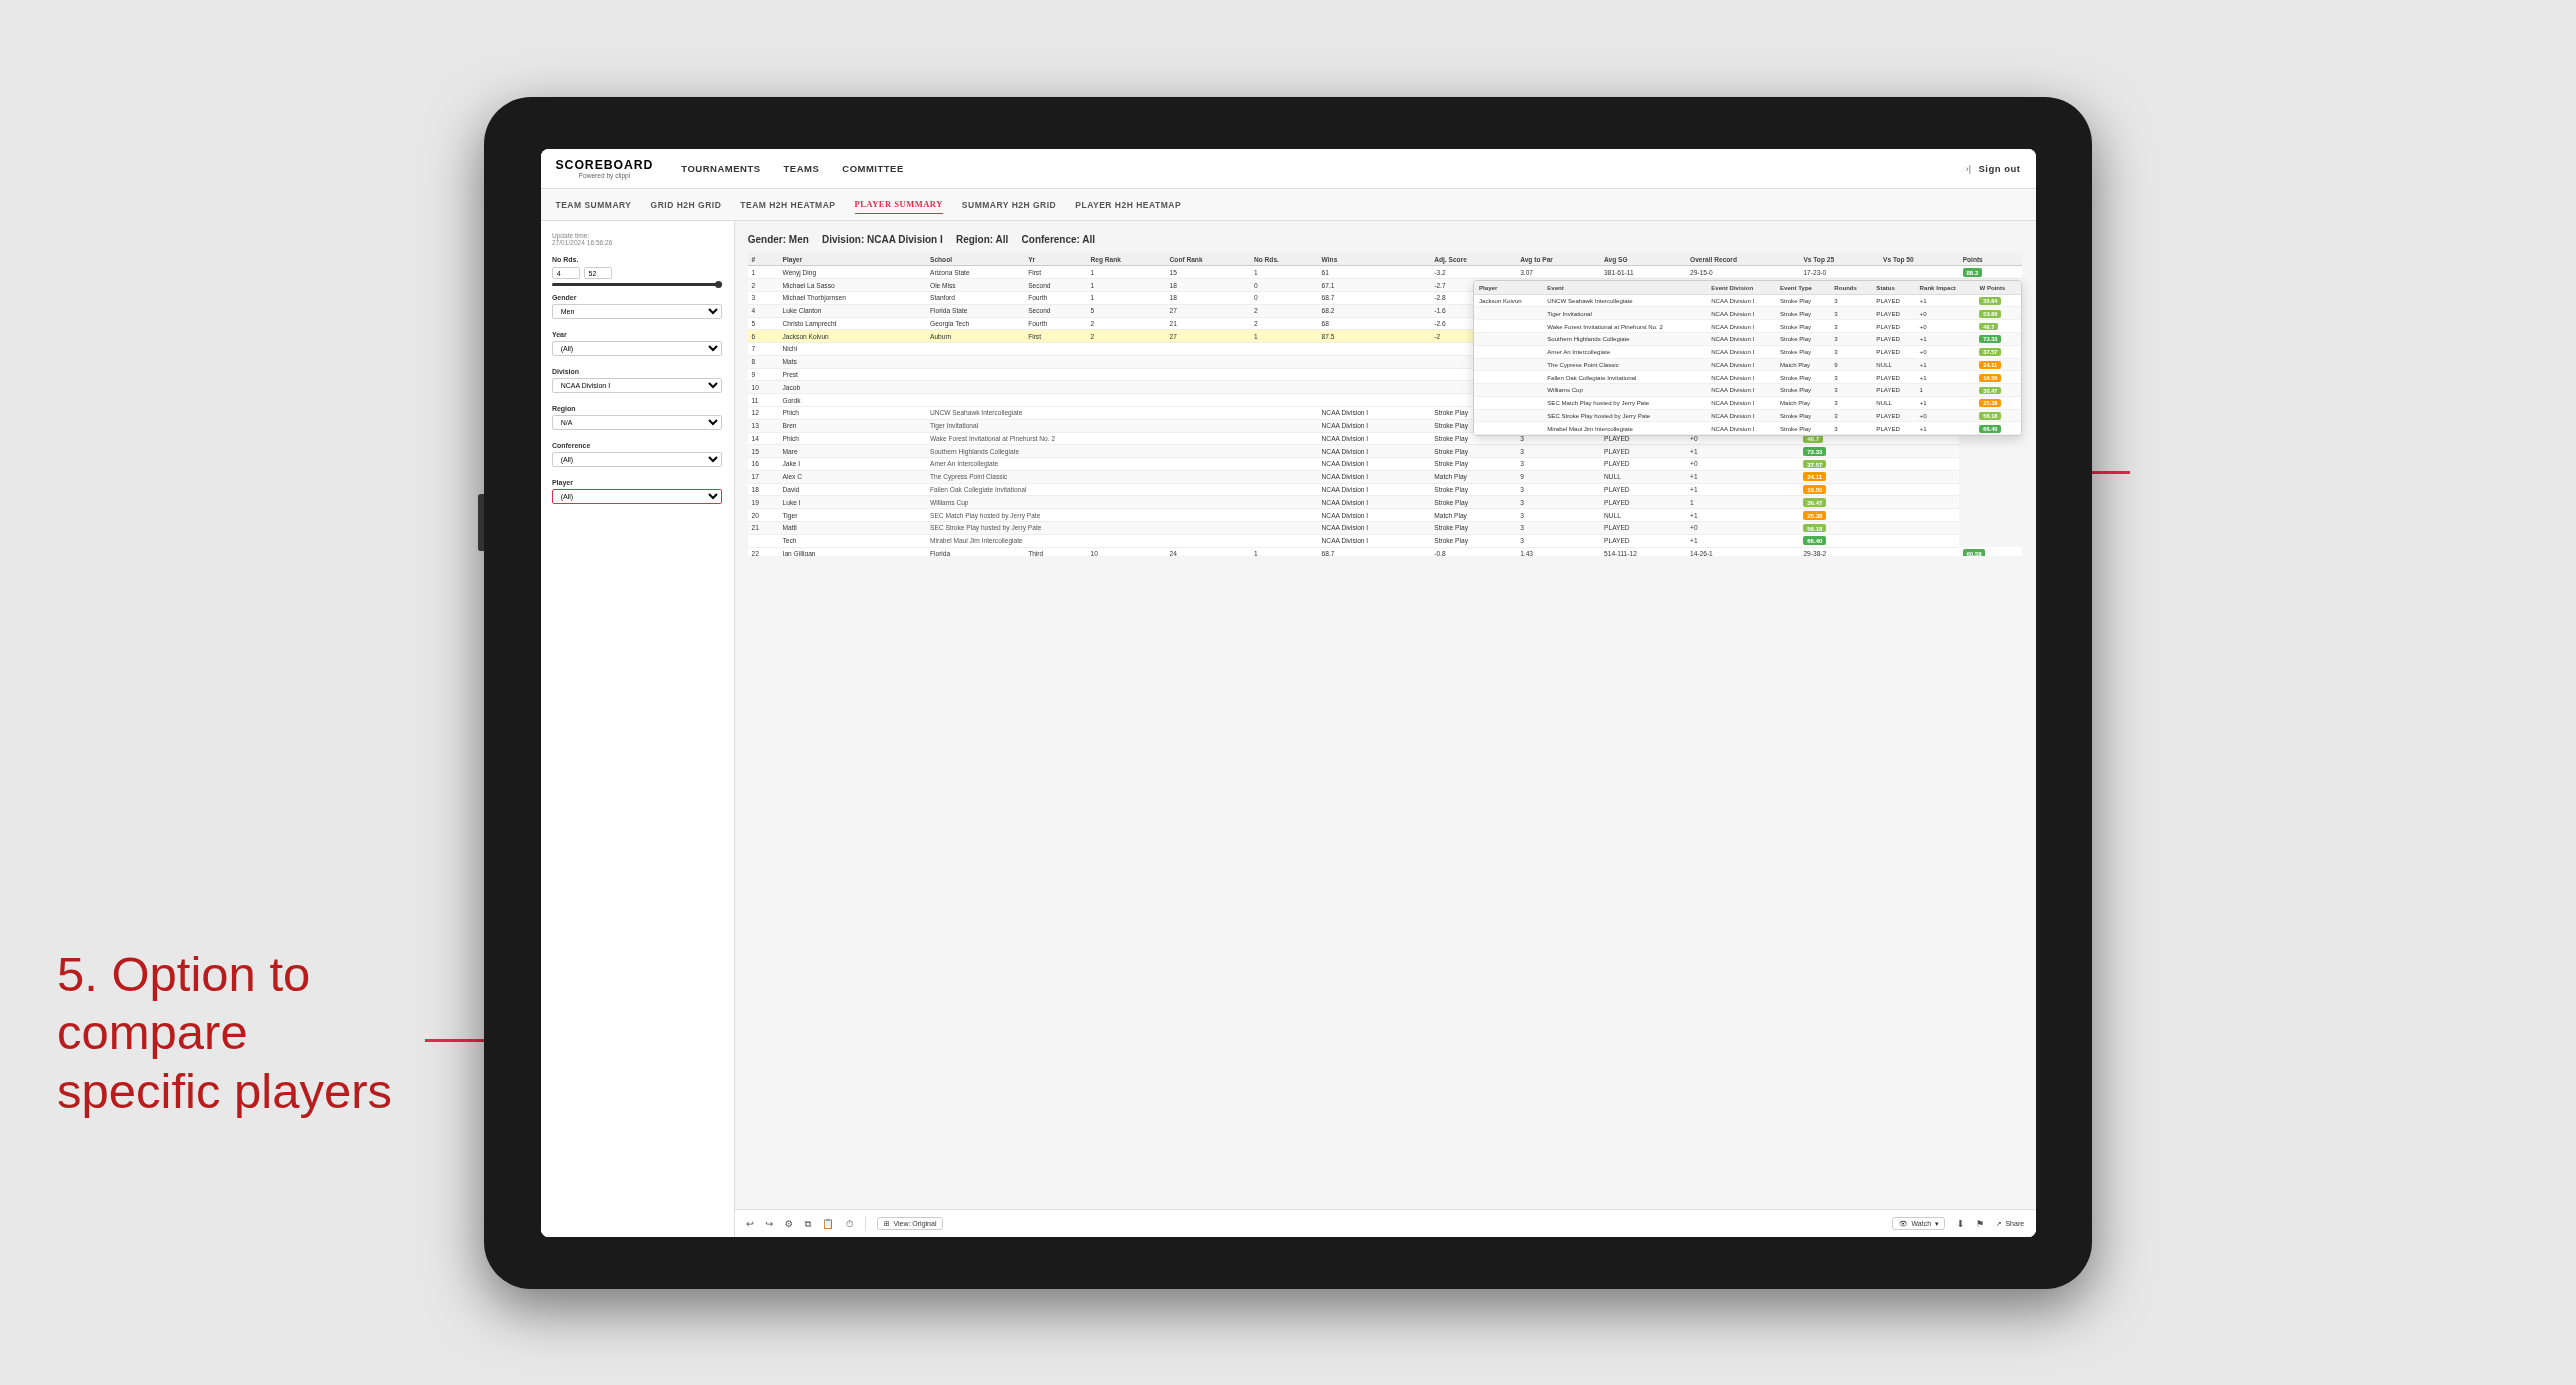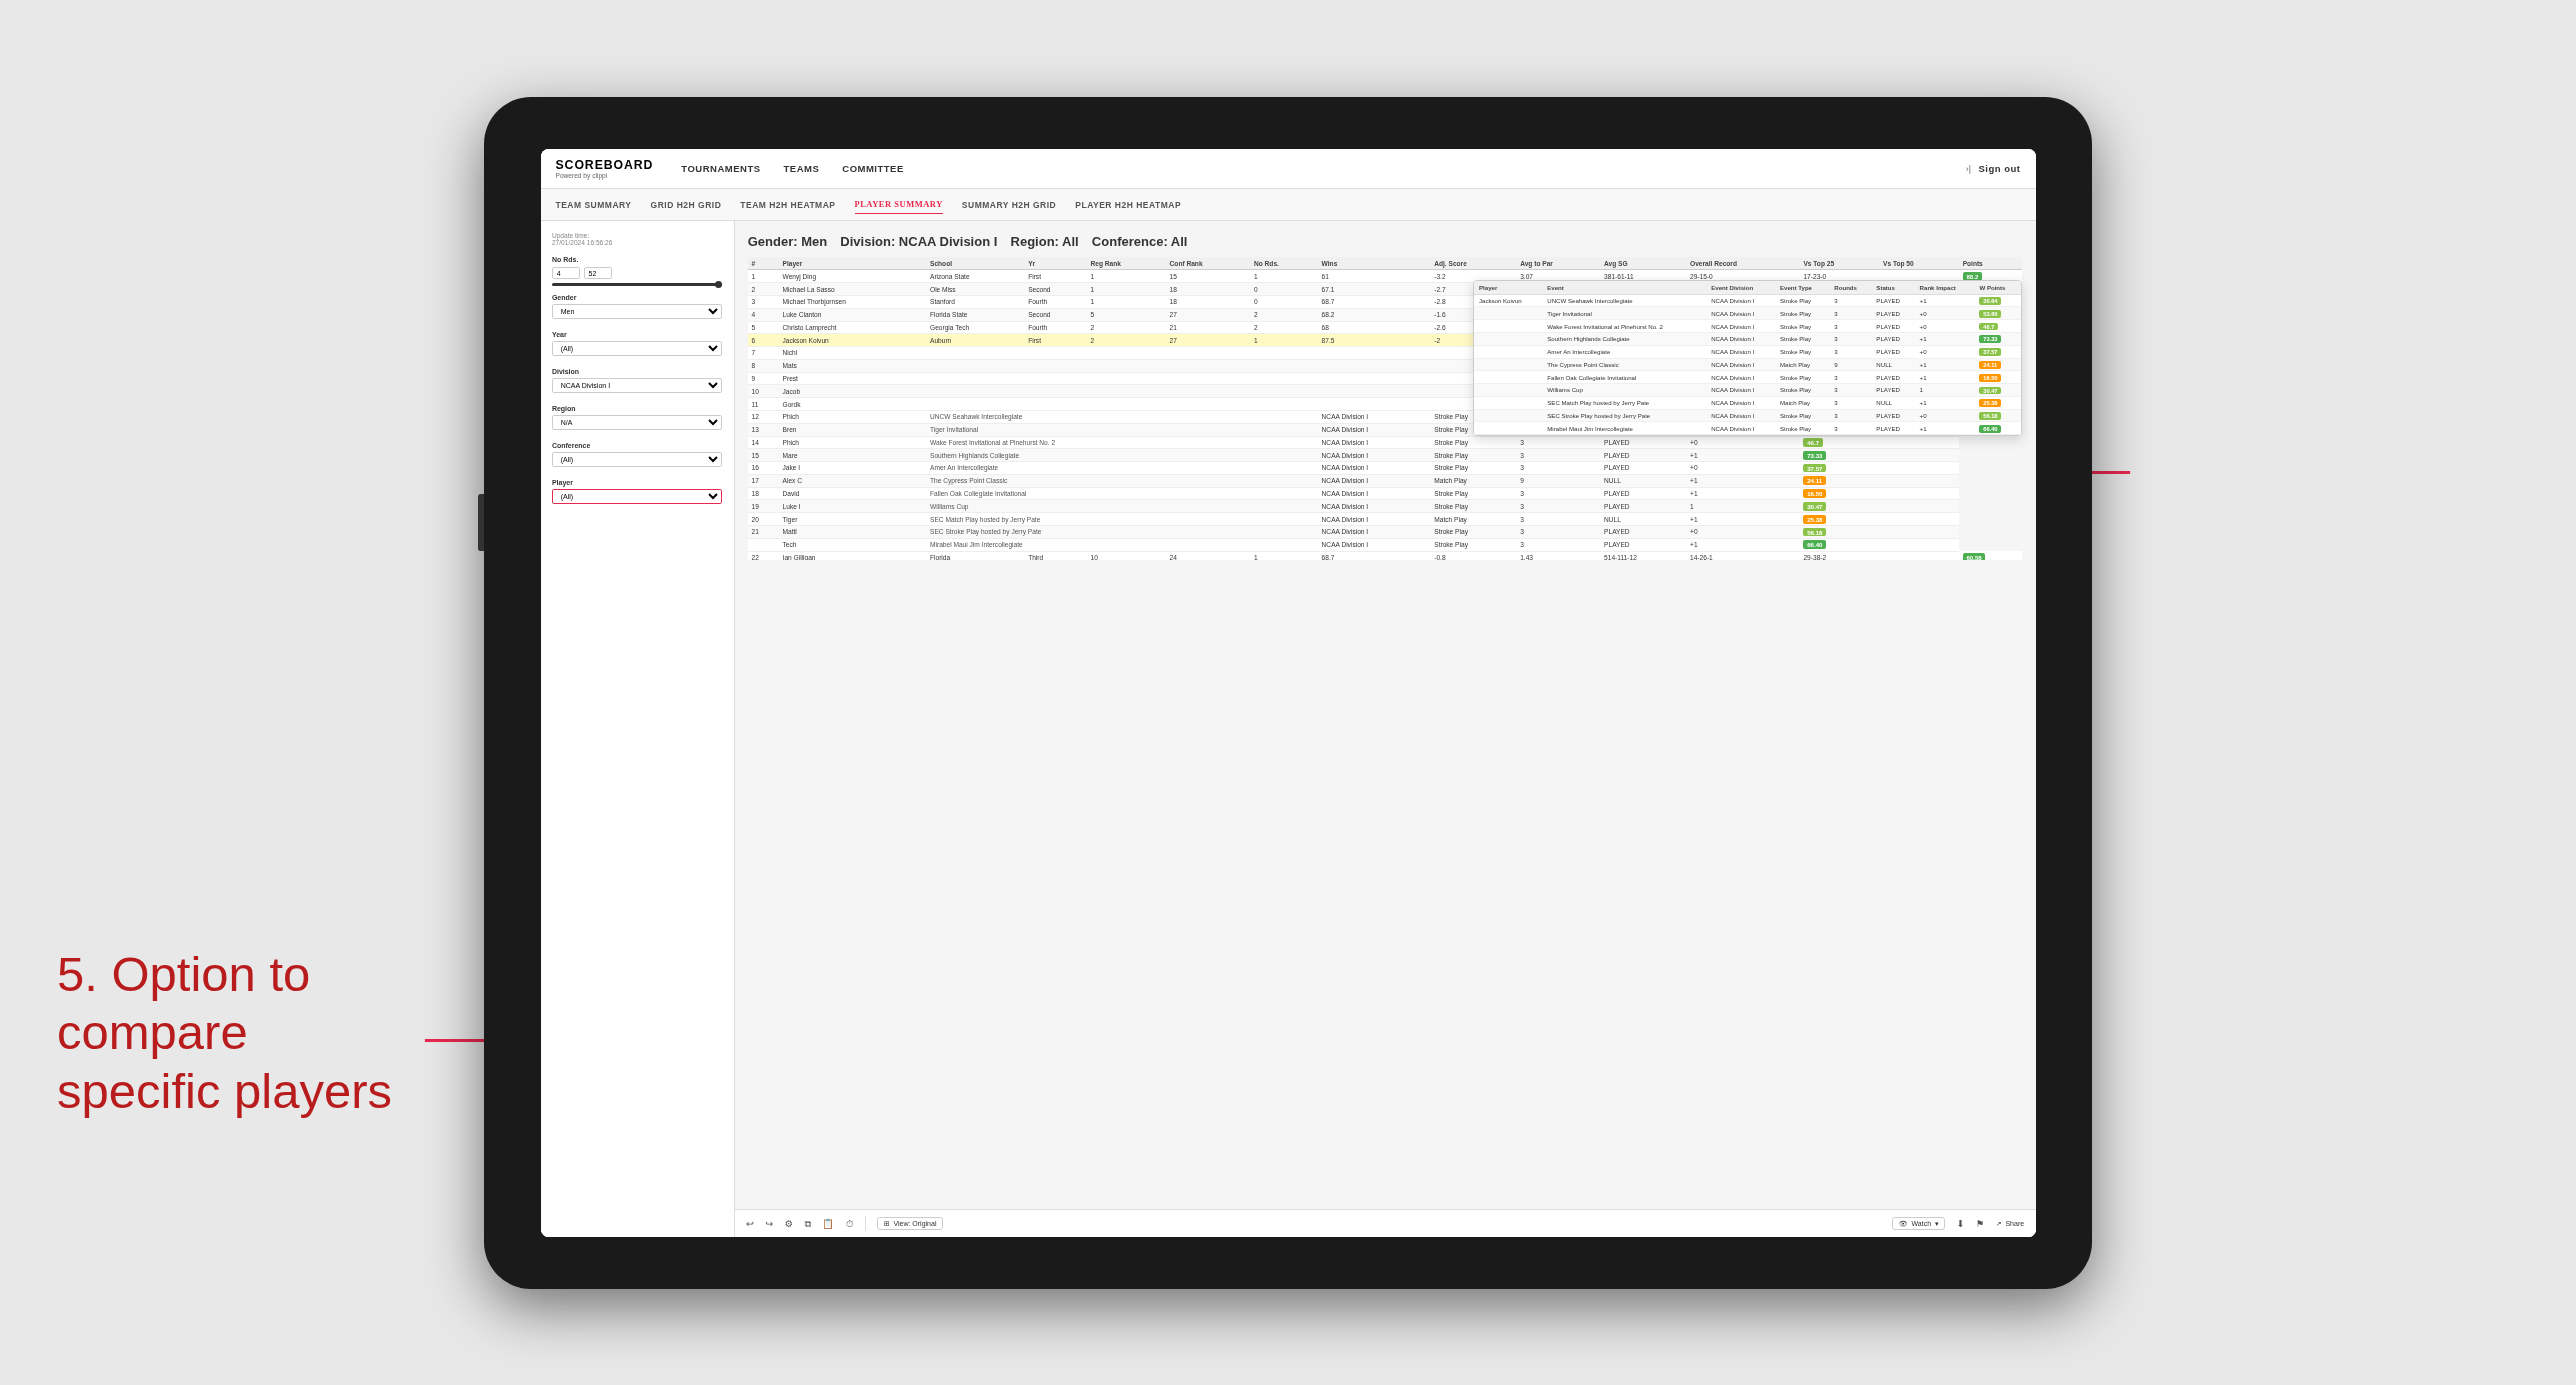--- a/index.html
+++ b/index.html
@@ -80,20 +80,21 @@
     }
 
     
     .navbar {
       background: #fff;
       height: 40px;
       display: flex;
       align-items: center;
       border-bottom: 0.9px solid #ddd;
       padding: 0 15px;
+      text-align: center;
     }
 
     .navbar-brand {
       display: flex;
       flex-direction: column;
       margin-right: 28px;
     }
 
     .brand-title {
       font-size: 12.3px;
@@ -249,21 +250,21 @@
     .standings-title {
       font-size: 13.2px;
       font-weight: 700;
       color: #222;
       margin-bottom: 5.7px;
     }
 
     .filter-bar {
       display: flex;
       gap: 13.2px;
-      font-size: 13px;
+      font-size: 10px;
       color: #333;
       margin-bottom: 7.6px;
     }
 
     .filter-bar span {
       font-weight: 600;
     }
 
     
     .standings-table {

